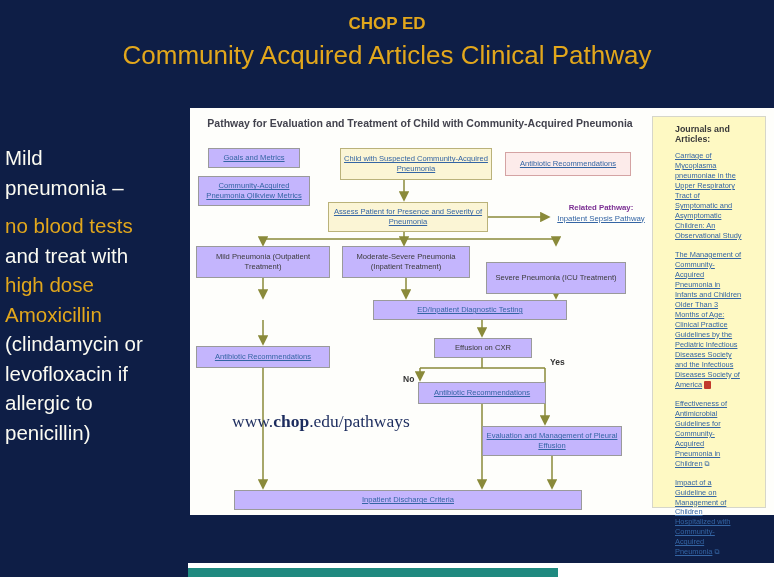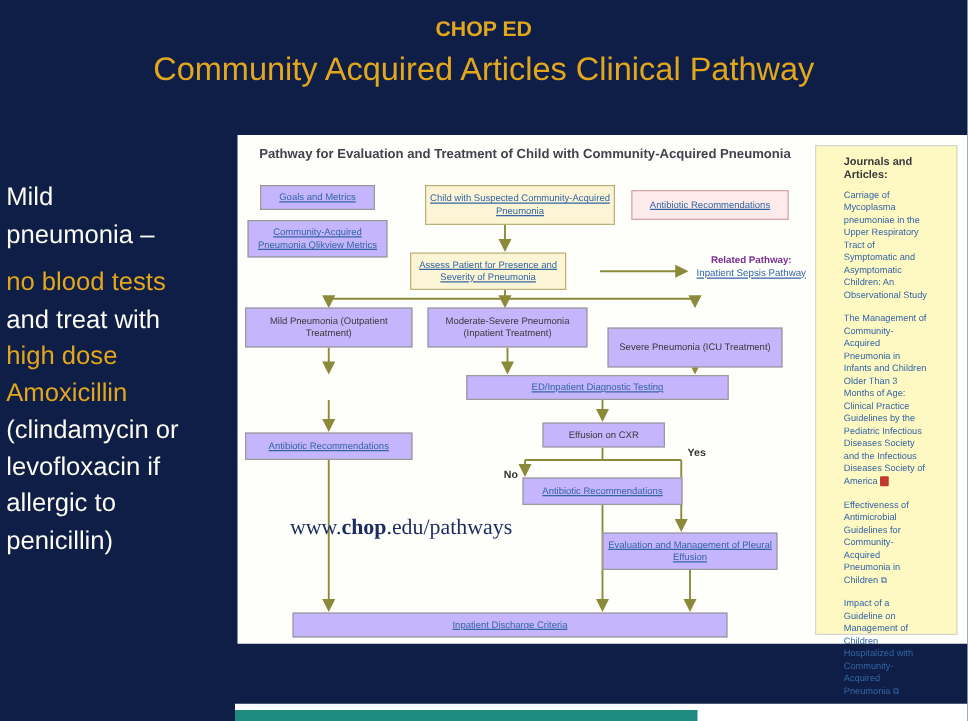--- a/index.html
+++ b/index.html
@@ -38,21 +38,21 @@
   .related-link{color:#3465a4;text-decoration:underline;cursor:pointer;}
   .watermark{position:absolute;left:42px;top:303px;
     font-family:"Liberation Serif",serif;font-size:17.5px;color:#1c2c5e;}
   .watermark b{font-weight:bold;}
   
   .sidebar{position:absolute;left:462px;top:8px;width:114px;height:392px;
     background:#fef9c3;border:1px solid #d6d6ca;box-sizing:border-box;
     padding:7px 22px;}
   .sidebar-header{font-size:8.8px;font-weight:bold;color:#3a3a3a;margin-bottom:7px;}
   .article{font-size:7.4px;line-height:1.35;margin-bottom:9px;cursor:pointer;}
-  .article .article-text{color:#3465a4;}
+  .article .article-text{color:#3465a4;text-decoration:underline;}
   .pdf-icon{display:inline-block;width:7px;height:8px;background:#c23a2b;
     margin-left:2px;vertical-align:middle;border-radius:1px;}
   .ext-icon{display:inline-block;font-size:7px;color:#3465a4;margin-left:2px;}
   
   .strip-white{position:absolute;left:188px;width:586px;height:14px;bottom:0;background:#ffffff;}
   .strip-teal{position:absolute;left:188px;width:370px;height:9px;bottom:0;background:#1f8a80;}
   svg.connectors{position:absolute;left:0;top:0;}
 </style>
 </head>
 <body>
@@ -103,32 +103,32 @@
       <line x1="362" y1="348" x2="362" y2="379" marker-end="url(#ah)"></line>
     </g>
   </svg>
 
   <div class="panel-header">Pathway for Evaluation and Treatment of Child with Community-Acquired Pneumonia</div>
 
   <div class="fbox link-text" style="left:18px;top:40px;width:92px;height:20px;">Goals and Metrics</div>
   <div class="fbox link-text" style="left:8px;top:68px;width:112px;height:30px;">Community-Acquired Pneumonia Qlikview Metrics</div>
   <div class="fbox link-text yellow" style="left:138px;top:40px;width:152px;height:32px;margin-left:12px;">Child with Suspected Community-Acquired Pneumonia</div>
   <div class="fbox link-text pink" style="left:315px;top:44px;width:126px;height:24px;">Antibiotic Recommendations</div>
-  <div class="fbox link-text yellow" style="left:138px;top:94px;width:125px;height:30px;">Assess Patient for Presence and Severity of Pneumonia</div>
+  <div class="fbox link-text yellow" style="left:138px;top:94px;width:160px;height:30px;">Assess Patient for Presence and Severity of Pneumonia</div>
 
   <div class="related">
     <div class="related-label">Related Pathway:</div>
     <div class="related-link">Inpatient Sepsis Pathway</div>
   </div>
 
   <div class="fbox plain-text" style="left:6px;top:138px;width:134px;height:32px;">Mild Pneumonia (Outpatient Treatment)</div>
   <div class="fbox plain-text" style="left:152px;top:138px;width:128px;height:32px;">Moderate-Severe Pneumonia (Inpatient Treatment)</div>
   <div class="fbox plain-text" style="left:296px;top:154px;width:140px;height:32px;text-align:center;">Severe Pneumonia (ICU Treatment)</div>
 
-  <div class="fbox link-text" style="left:183px;top:192px;width:210px;height:20px;">ED/Inpatient Diagnostic Testing</div>
+  <div class="fbox link-text" style="left:183px;top:192px;width:194px;height:20px;">ED/Inpatient Diagnostic Testing</div>
   <div class="fbox link-text" style="left:6px;top:238px;width:134px;height:22px;">Antibiotic Recommendations</div>
   <div class="fbox plain-text" style="left:244px;top:230px;width:98px;height:20px;">Effusion on CXR</div>
 
   <div class="branch-label" style="left:213px;top:266px;">No</div>
   <div class="branch-label" style="left:360px;top:249px;">Yes</div>
 
   <div class="fbox link-text" style="left:228px;top:274px;width:128px;height:22px;">Antibiotic Recommendations</div>
   <div class="fbox link-text" style="left:292px;top:318px;width:140px;height:30px;">Evaluation and Management of Pleural Effusion</div>
   <div class="fbox link-text" style="left:44px;top:382px;width:348px;height:20px;">Inpatient Discharge Criteria</div>
 

